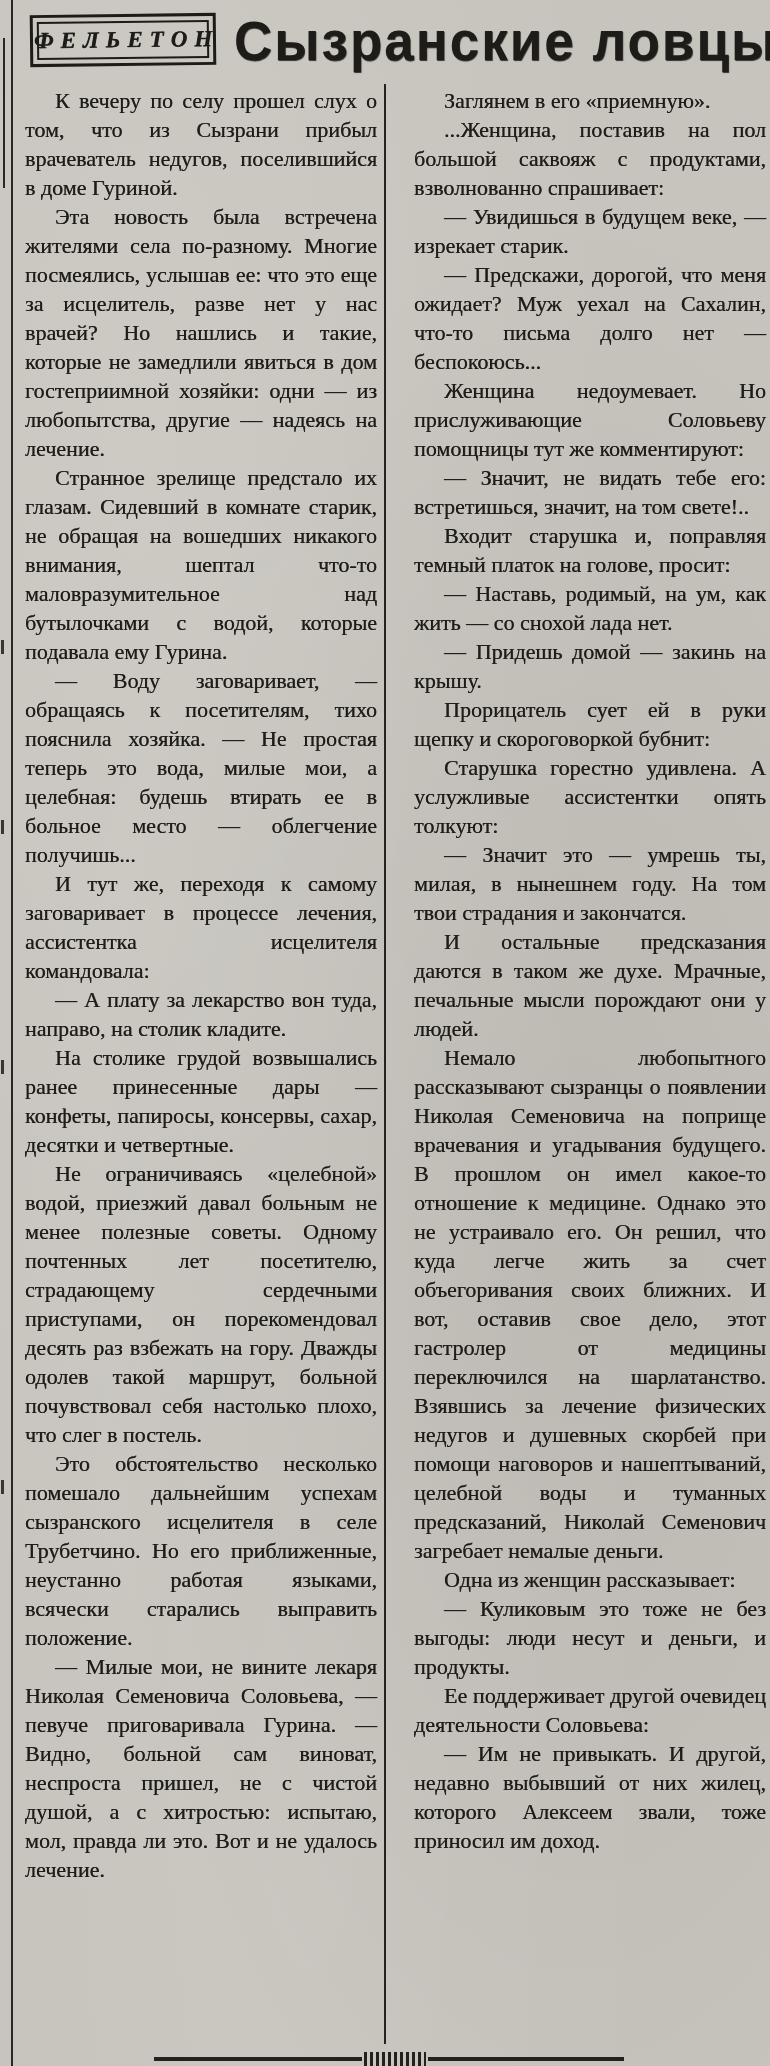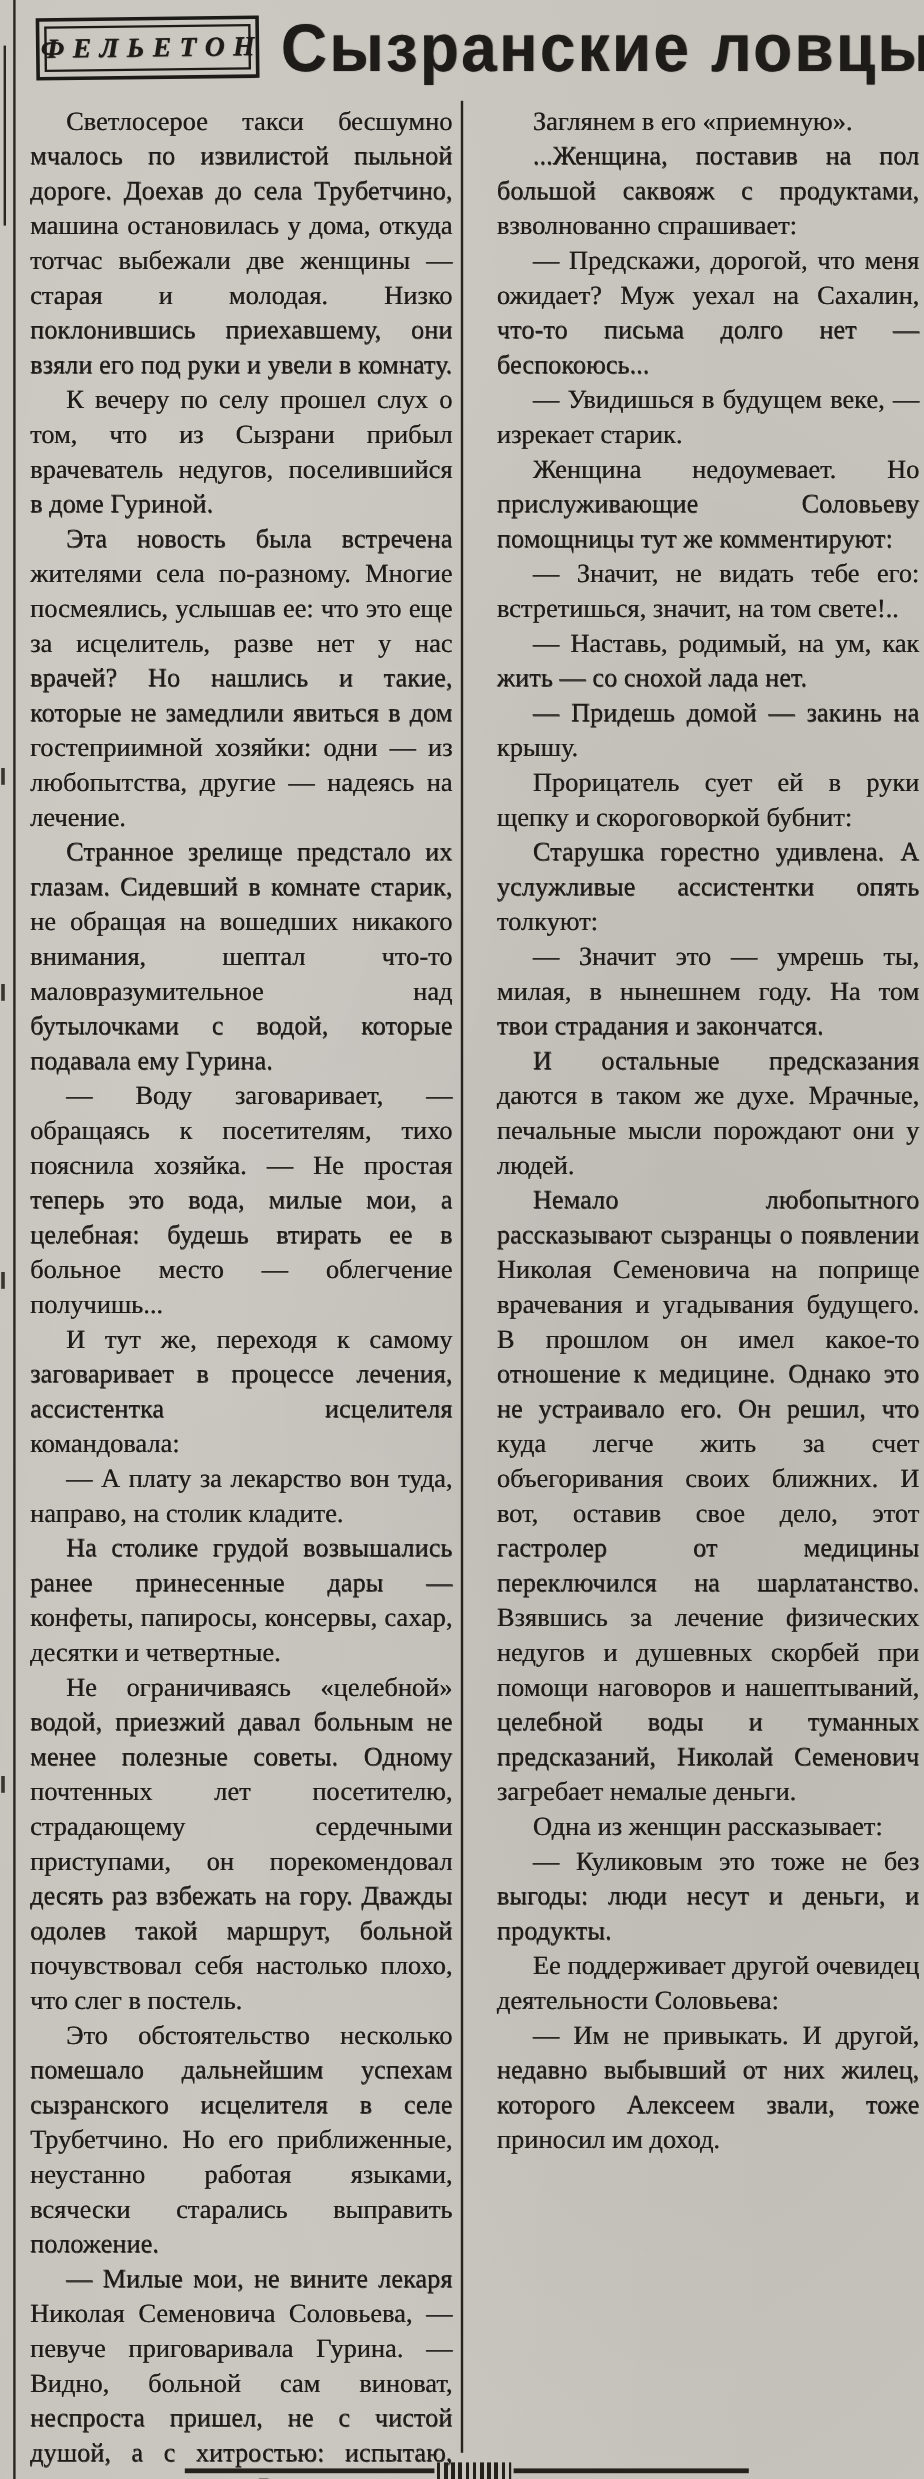--- a/index.html
+++ b/index.html
@@ -77,40 +77,40 @@
       <span class="kicker-text">ФЕЛЬЕТОН</span>
     </div>
   </div>
   <div class="headline">Сызранские ловцы</div>
 </div>
 
 <div class="center-rule"></div>
 
 <div class="columns">
   <div class="col col-left">
-    <p>Светлосерое такси бесшумно мчалось по извилистой пыльной дороге. Доехав до села Трубетчино, машина остановилась у дома, откуда тотчас выбежали две женщины — старая и молодая. Низко поклонившись приехавшему, они взяли его под руки и увели в комнату.</p>
     <p>К вечеру по селу прошел слух о том, что из Сызрани прибыл врачеватель недугов, поселившийся в доме Гуриной.</p>
     <p>Эта новость была встречена жителями села по-разному. Многие посмеялись, услышав ее: что это еще за исцелитель, разве нет у нас врачей? Но нашлись и такие, которые не замедлили явиться в дом гостеприимной хозяйки: одни — из любопытства, другие — надеясь на лечение.</p>
     <p>Странное зрелище предстало их глазам. Сидевший в комнате старик, не обращая на вошедших никакого внимания, шептал что-то маловразумительное над бутылочками с водой, которые подавала ему Гурина.</p>
     <p>— Воду заговаривает, — обращаясь к посетителям, тихо пояснила хозяйка. — Не простая теперь это вода, милые мои, а целебная: будешь втирать ее в больное место — облегчение получишь...</p>
     <p>И тут же, переходя к самому заговаривает в процессе лечения, ассистентка исцелителя командовала:</p>
     <p>— А плату за лекарство вон туда, направо, на столик кладите.</p>
     <p>На столике грудой возвышались ранее принесенные дары — конфеты, папиросы, консервы, сахар, десятки и четвертные.</p>
     <p>Не ограничиваясь «целебной» водой, приезжий давал больным не менее полезные советы. Одному почтенных лет посетителю, страдающему сердечными приступами, он порекомендовал десять раз взбежать на гору. Дважды одолев такой маршрут, больной почувствовал себя настолько плохо, что слег в постель.</p>
     <p>Это обстоятельство несколько помешало дальнейшим успехам сызранского исцелителя в селе Трубетчино. Но его приближенные, неустанно работая языками, всячески старались выправить положение.</p>
     <p>— Милые мои, не вините лекаря Николая Семеновича Соловьева, — певуче приговаривала Гурина. — Видно, больной сам виноват, неспроста пришел, не с чистой душой, а с хитростью: испытаю, мол, правда ли это. Вот и не удалось лечение.</p>
 
   </div>
   <div class="col col-right">
     <p>Заглянем в его «приемную».</p>
     <p>...Женщина, поставив на пол большой саквояж с продуктами, взволнованно спрашивает:</p>
+    <p>— Увидишься в будущем веке, — изрекает старик.</p>
     <p>— Предскажи, дорогой, что меня ожидает? Муж уехал на Сахалин, что-то письма долго нет — беспокоюсь...</p>
-    <p>— Увидишься в будущем веке, — изрекает старик.</p>
     <p>Женщина недоумевает. Но прислуживающие Соловьеву помощницы тут же комментируют:</p>
     <p>— Значит, не видать тебе его: встретишься, значит, на том свете!..</p>
+    <p>Входит старушка и, поправляя темный платок на голове, просит:</p>
     <p>— Наставь, родимый, на ум, как жить — со снохой лада нет.</p>
     <p>— Придешь домой — закинь на крышу.</p>
     <p>Прорицатель сует ей в руки щепку и скороговоркой бубнит:</p>
     <p>Старушка горестно удивлена. А услужливые ассистентки опять толкуют:</p>
     <p>— Значит это — умрешь ты, милая, в нынешнем году. На том твои страдания и закончатся.</p>
     <p>И остальные предсказания даются в таком же духе. Мрачные, печальные мысли порождают они у людей.</p>
     <p>Немало любопытного рассказывают сызранцы о появлении Николая Семеновича на поприще врачевания и угадывания будущего. В прошлом он имел какое-то отношение к медицине. Однако это не устраивало его. Он решил, что куда легче жить за счет объегоривания своих ближних. И вот, оставив свое дело, этот гастролер от медицины переключился на шарлатанство. Взявшись за лечение физических недугов и душевных скорбей при помощи наговоров и нашептываний, целебной воды и туманных предсказаний, Николай Семенович загребает немалые деньги.</p>
     <p>Одна из женщин рассказывает:</p>
     <p>— Куликовым это тоже не без выгоды: люди несут и деньги, и продукты.</p>
     <p>Ее поддерживает другой очевидец деятельности Соловьева:</p>

